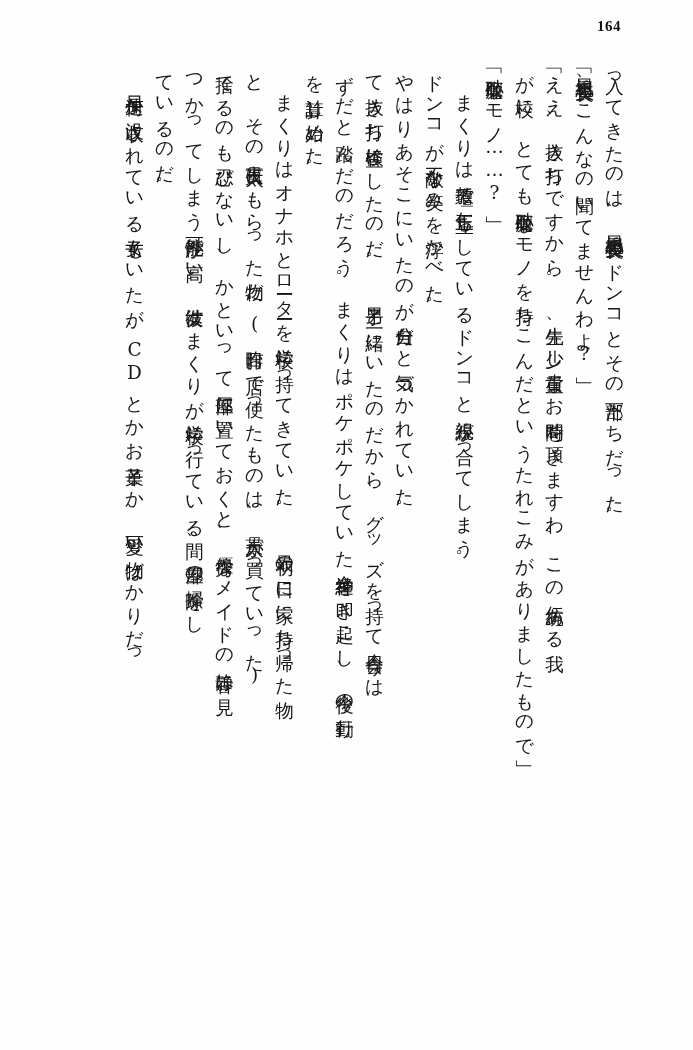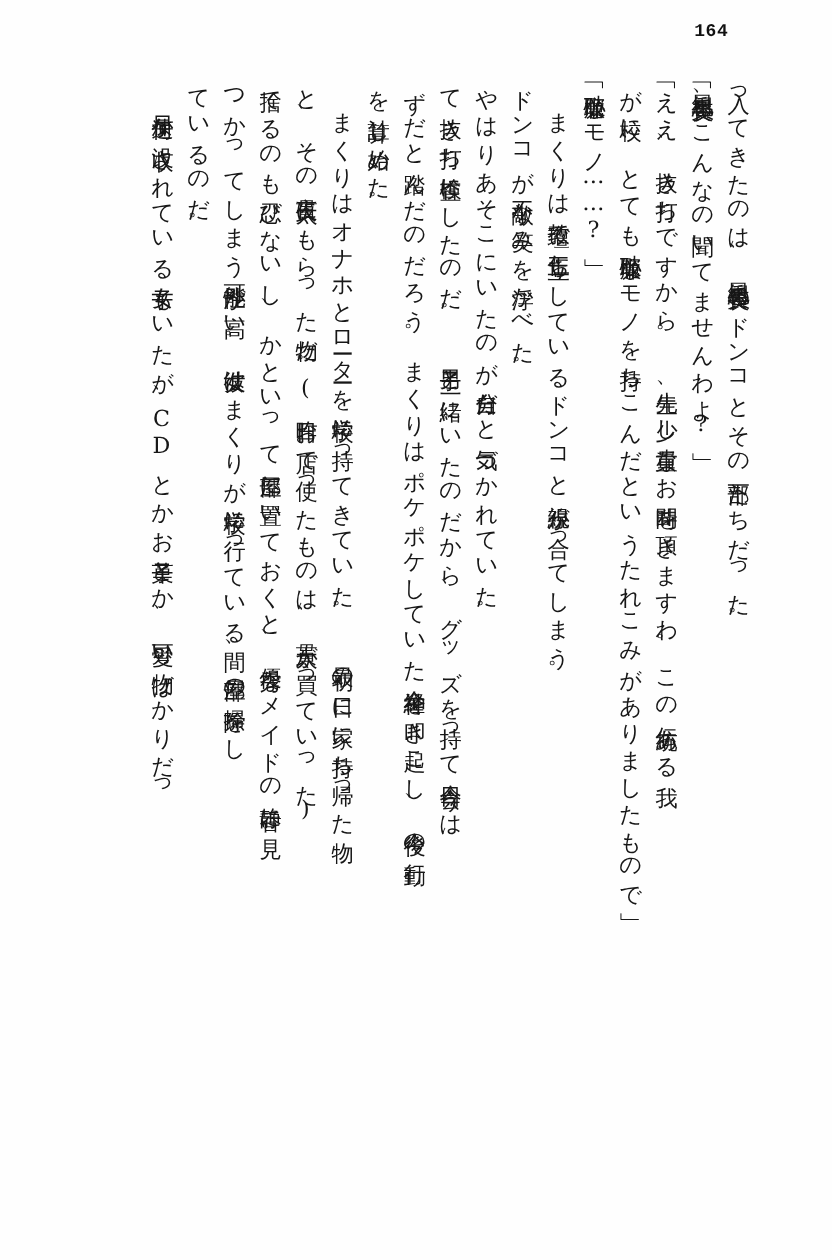--- a/index.html
+++ b/index.html
@@ -17,24 +17,24 @@
   .page {
     position: relative;
     width: 693px;
     height: 1050px;
     background: #fefefe;
     box-sizing: border-box;
   }
   .page-number {
     position: absolute;
     top: 18px;
-    right: 86px;
+    right: 72px;
     font-size: 15px;
     font-weight: bold;
-    font-family: Liberation Mono, monospace;
+    font-family: Liberation Serif, serif;
     color: #111;
     letter-spacing: 0.5px;
   }
   .body-area {
     position: absolute;
     top: 62px;
     left: 28px;
     right: 70px;
     bottom: 34px;
     display: flex;

